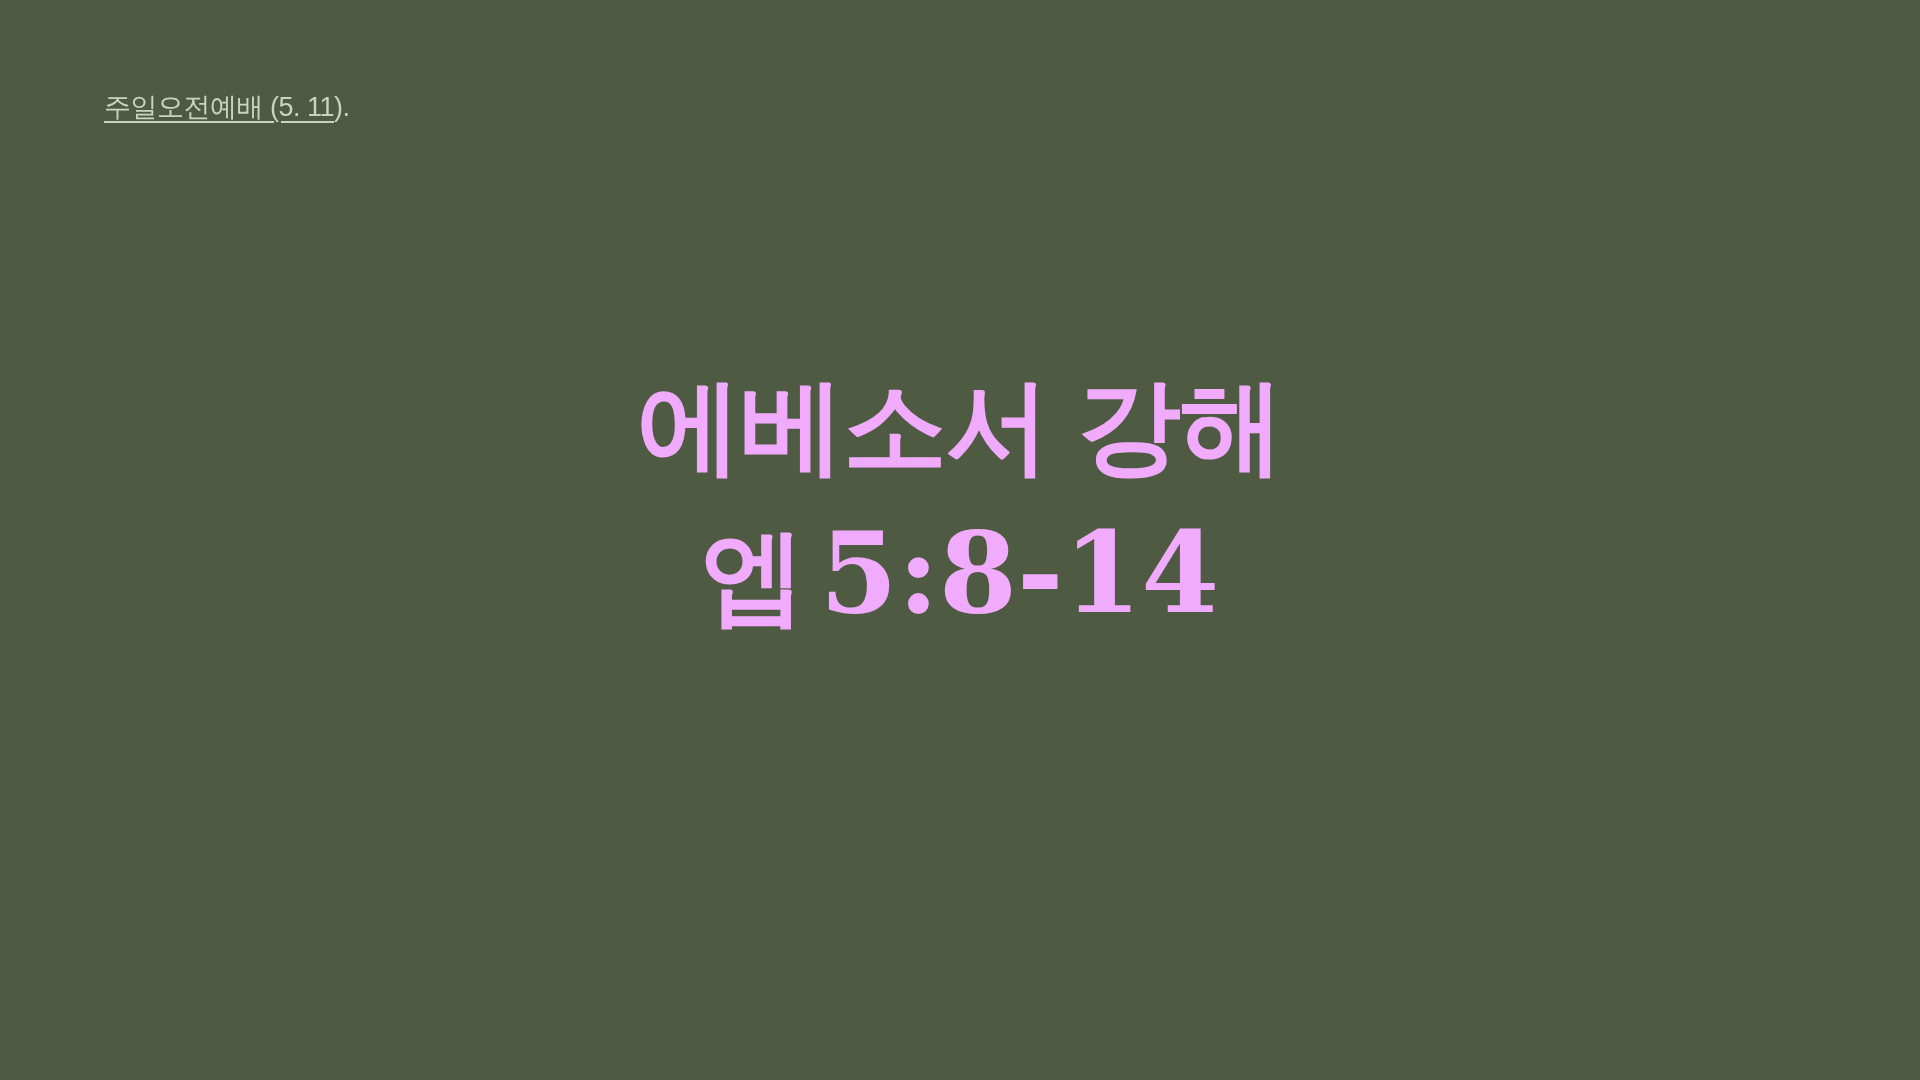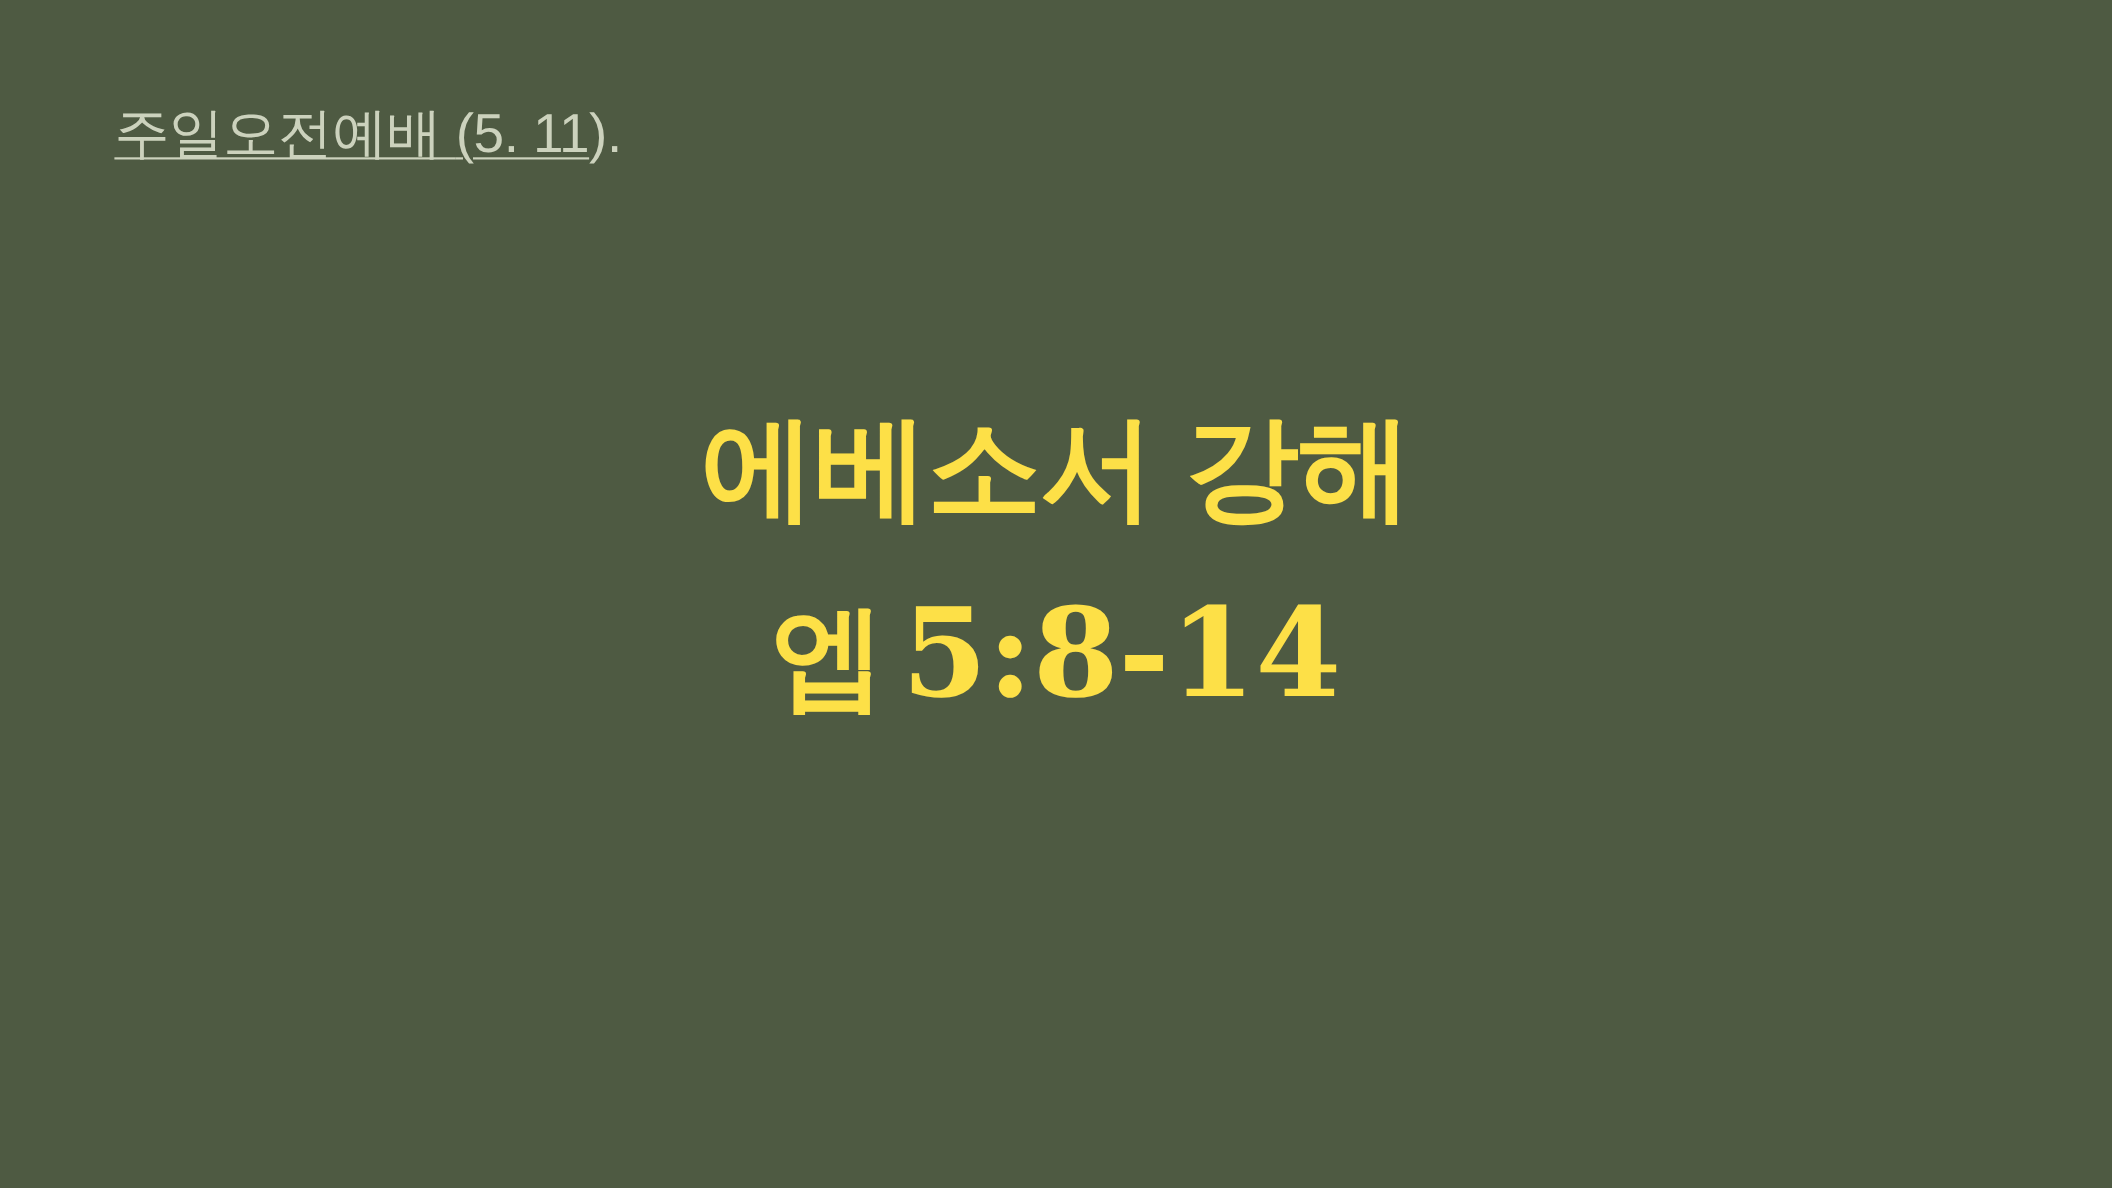--- a/index.html
+++ b/index.html
@@ -22,21 +22,21 @@
     position:absolute;
     inset:0;
     background:#4e5a42;
   }
 
   
   #service-header {
     position:absolute;
     left:104px;
     top:92px;
-    font-size:50px;
+    font-size:27px;
     line-height:1.18;
     color:#ccd2bd;
     letter-spacing:-0.5px;
     white-space:nowrap;
     font-weight:400;
   }
   #service-header .u {
     text-decoration:underline;
     text-decoration-thickness:2px;
     text-underline-offset:5px;
@@ -50,35 +50,35 @@
     text-underline-offset:5px;
   }
 
   
   #title-block {
     position:absolute;
     left:0;
     right:0;
     top:368px;
     text-align:center;
-    color:#fde047;
+    color:#f0abfc;
   }
 
   #sermon-series {
     font-size:104px;
     font-weight:700;
     line-height:1.12;
     letter-spacing:-1px;
   }
 
   #scripture-reference {
     font-size:104px;
     font-weight:700;
     line-height:1.12;
-    margin-top:48px;
+    margin-top:26px;
     letter-spacing:-1px;
   }
   #scripture-reference .ko {
     font-family:"Liberation Sans", sans-serif;
     font-weight:700;
   }
   #scripture-reference .ref {
     font-family:"DejaVu Serif", "Liberation Serif", serif;
     font-weight:700;
     font-size:112px;

